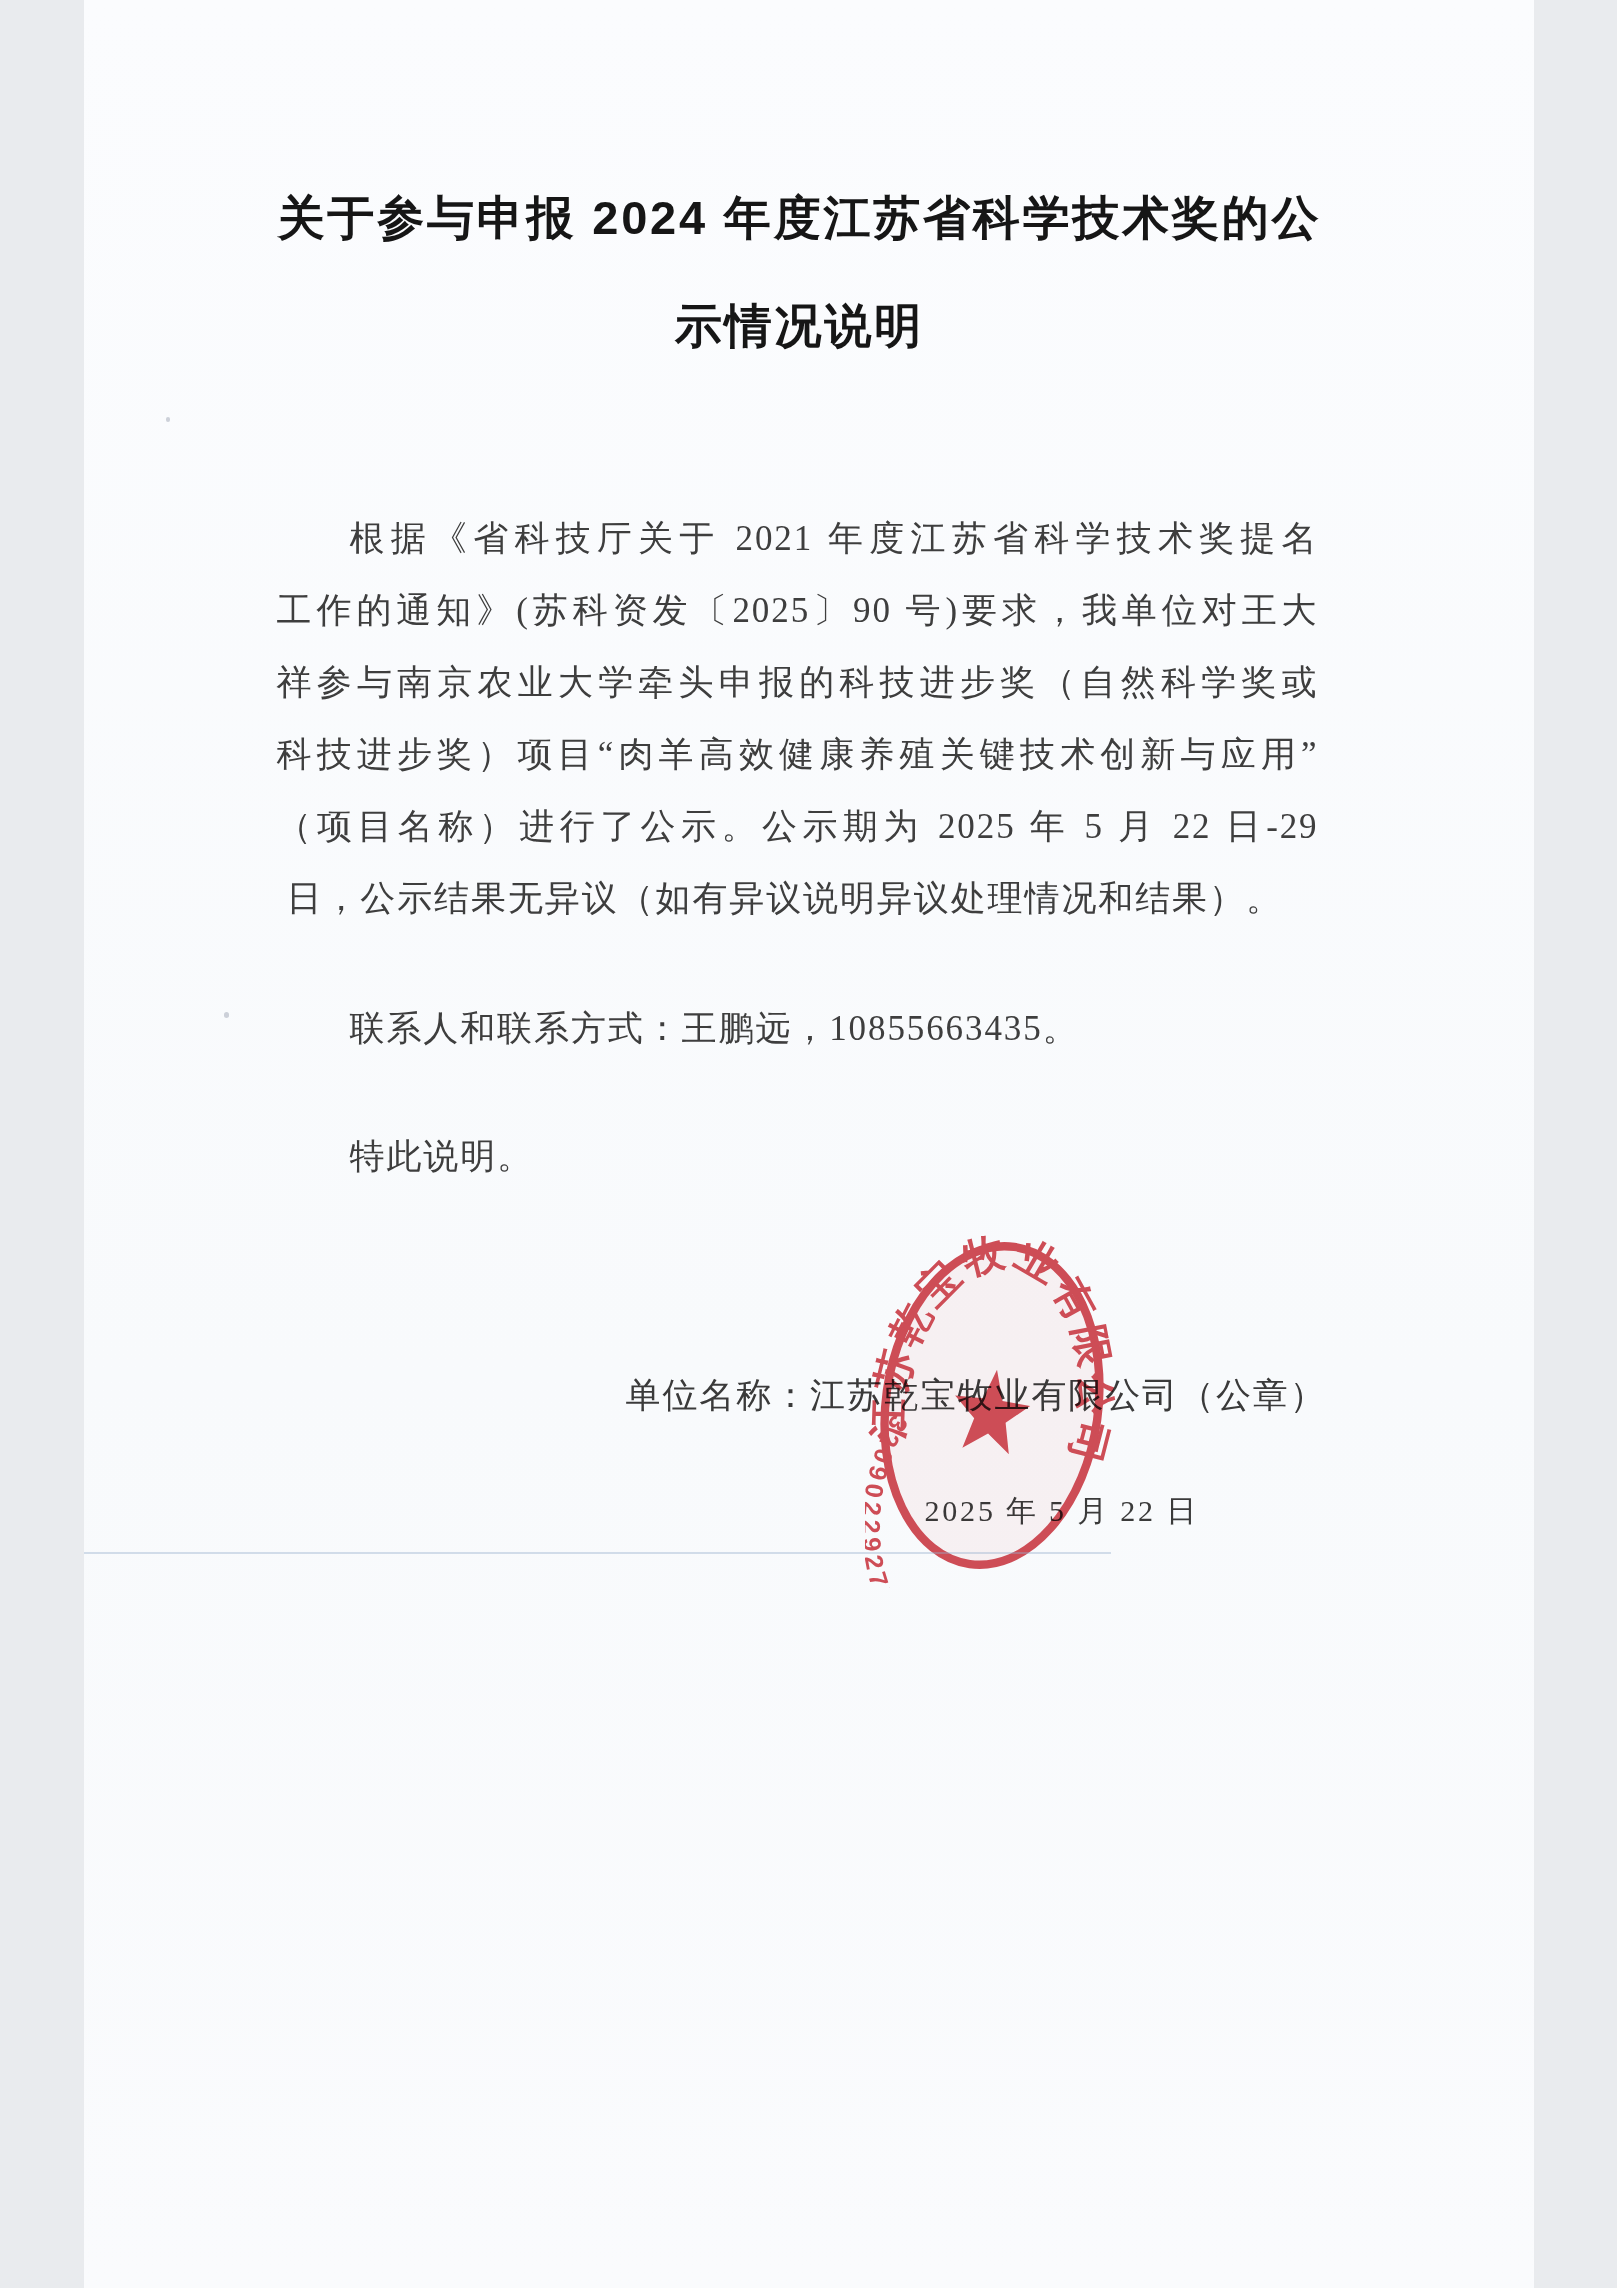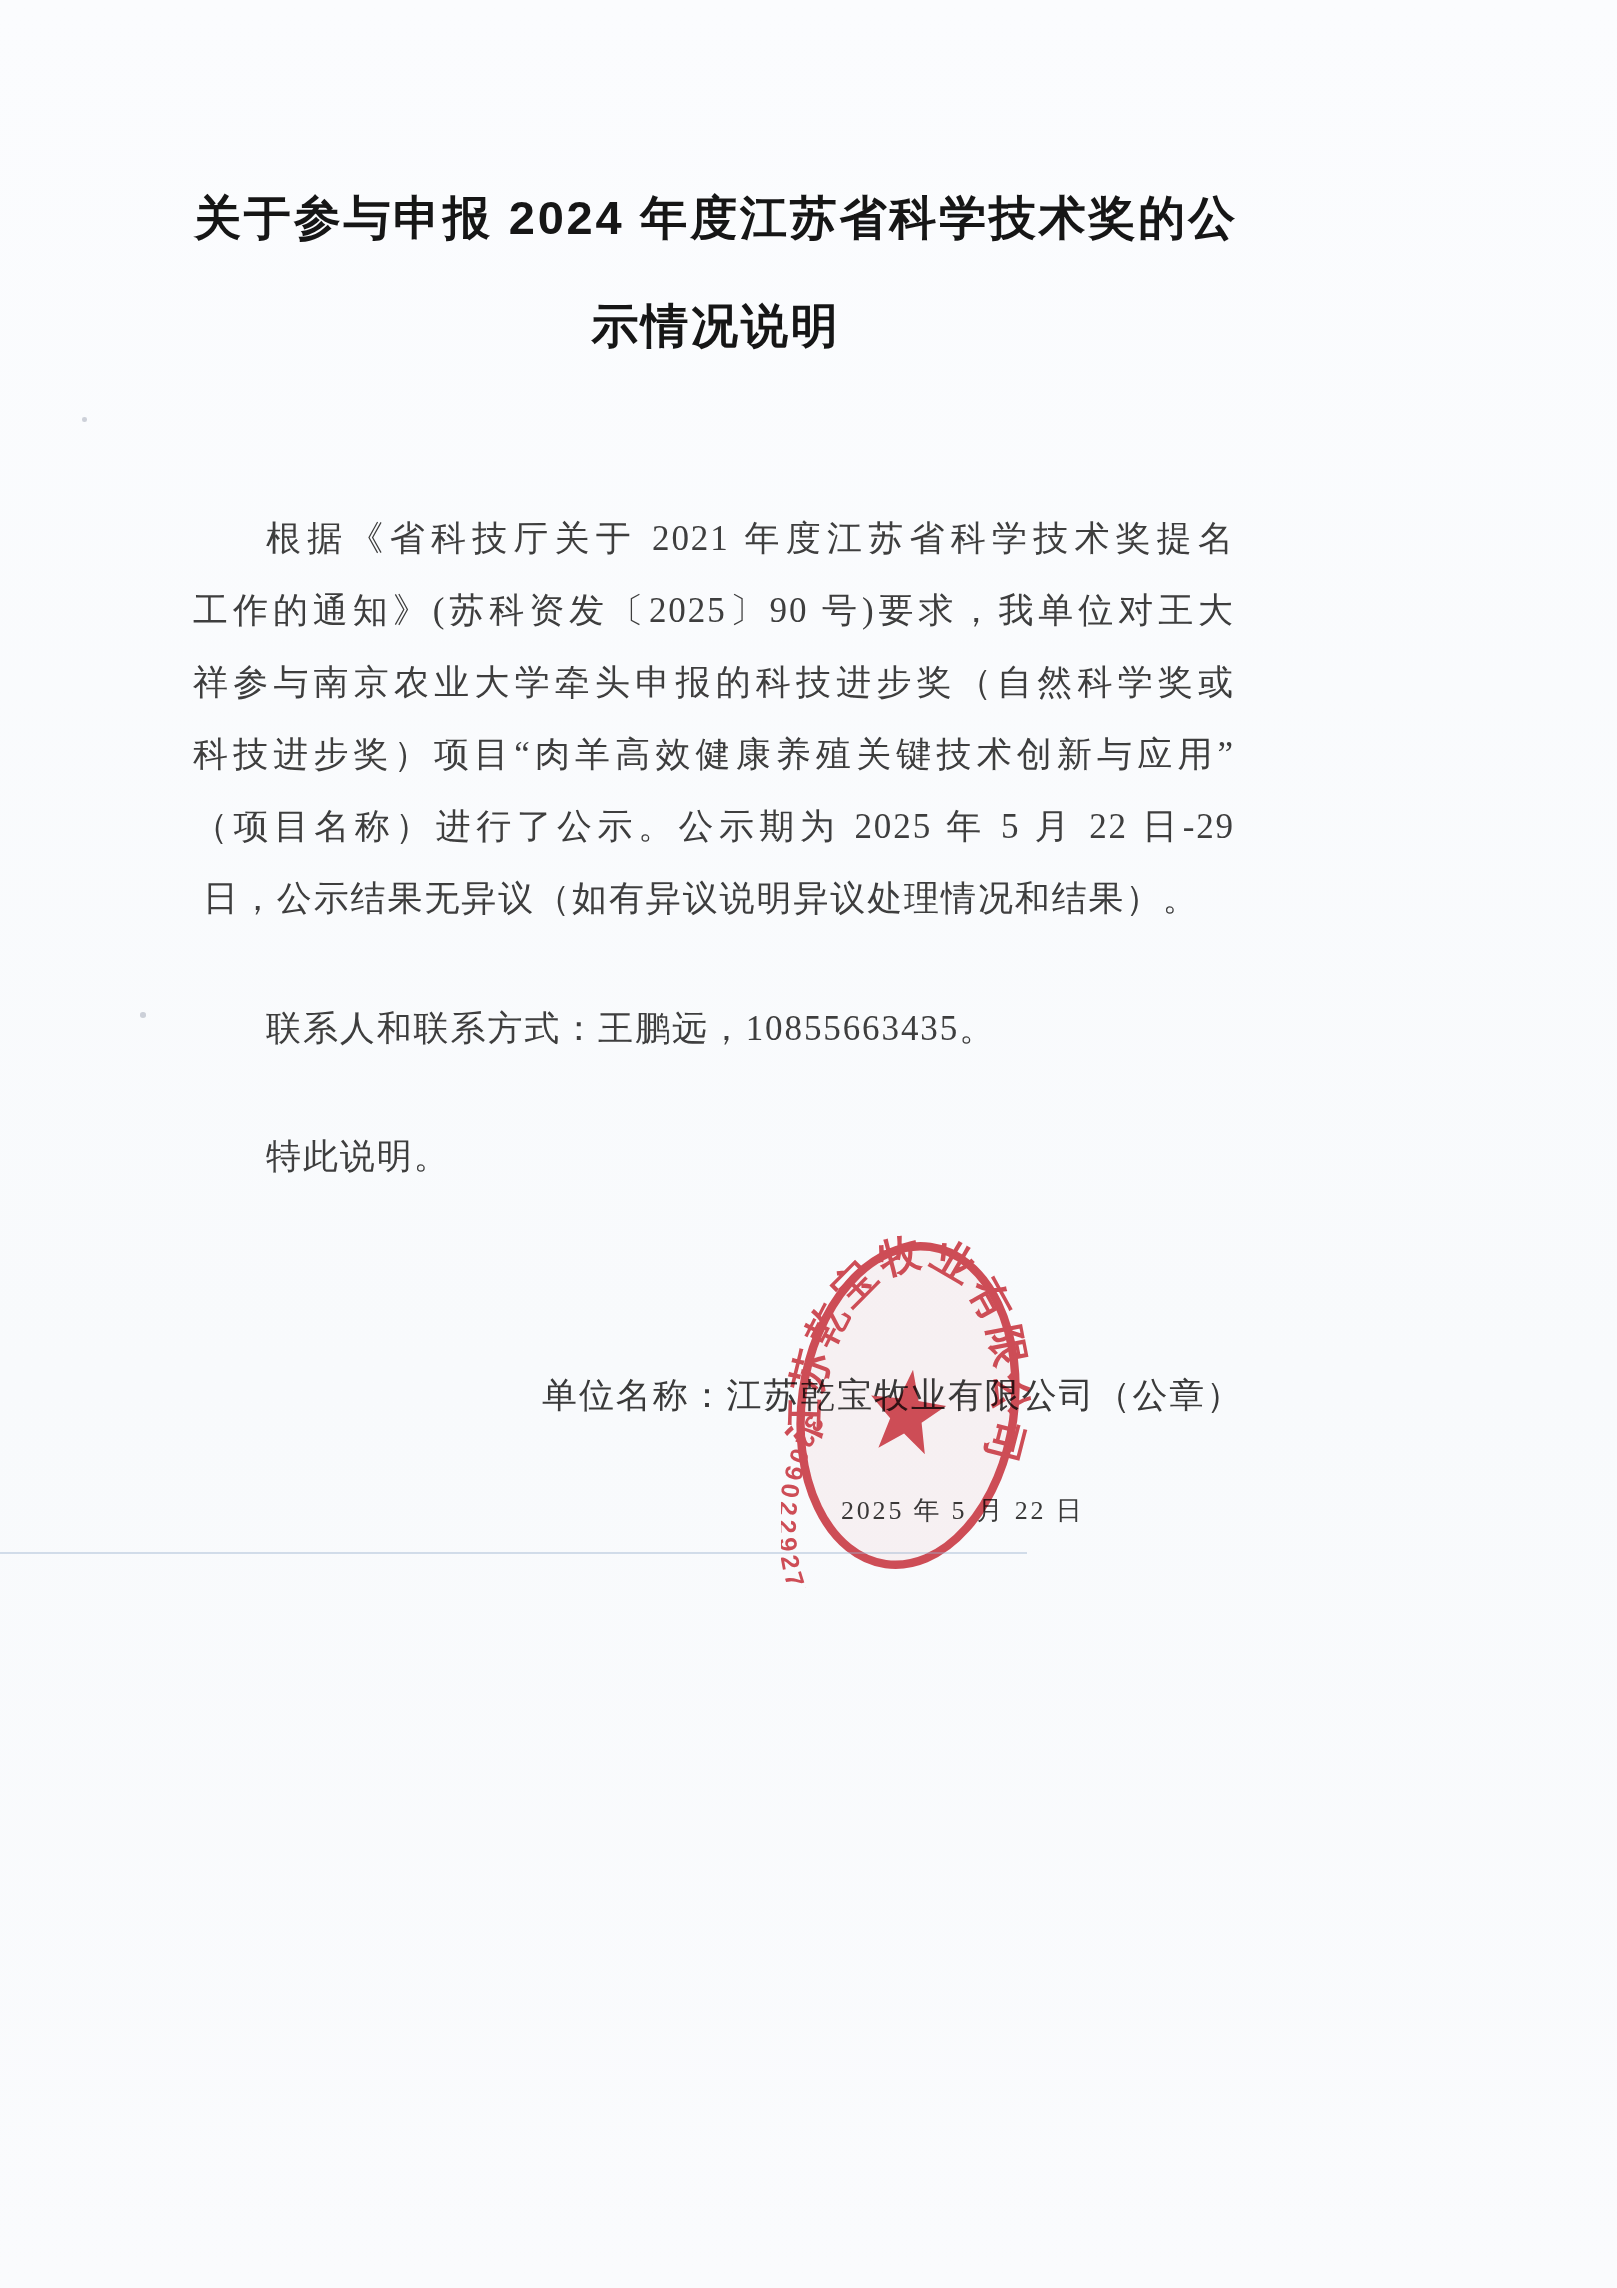--- a/index.html
+++ b/index.html
@@ -1,18 +1,18 @@
 <!DOCTYPE html>
 <html style="font-size:15px"><head>
 <meta charset="utf-8">
 <style>
   html,body { margin:0; padding:0; background:#e9ebee; }
   .page {
     position:relative;
-    width:1617px; height:2289px;
+    width:1450px; height:2289px;
     margin:0 auto;
     background:linear-gradient(180deg,#fbfcfe 0%, #f8fafc 60%, #fafbfd 100%);
     font-family:"Liberation Serif", serif;
     color:#3d3d3d;
     overflow:hidden;
   }
   .title {
     position:absolute; top:164px; left:0; width:1432px;
     text-align:center;
     font-family:"Liberation Sans", sans-serif;
@@ -39,21 +39,21 @@
     font-size:35px; line-height:72px; letter-spacing:1.9px;
     text-indent:73px; color:#3e3e3e;
   }
   .unit-block {
     position:absolute; top:1360px; left:542px;
     font-size:35px; line-height:72px; letter-spacing:1.9px;
     color:#3a3a3a; white-space:nowrap;
   }
   .date-block {
     position:absolute; top:1475px; left:841px;
-    font-size:26px; line-height:72px; letter-spacing:2.8px;
+    font-size:30px; line-height:72px; letter-spacing:2.8px;
     color:#3a3a3a; white-space:nowrap;
   }
   .seal {
     position:absolute;
     left:781px; top:1223px;
     width:254px; height:365px;
     mix-blend-mode:multiply;
     opacity:0.9;
     pointer-events:none;
   }

